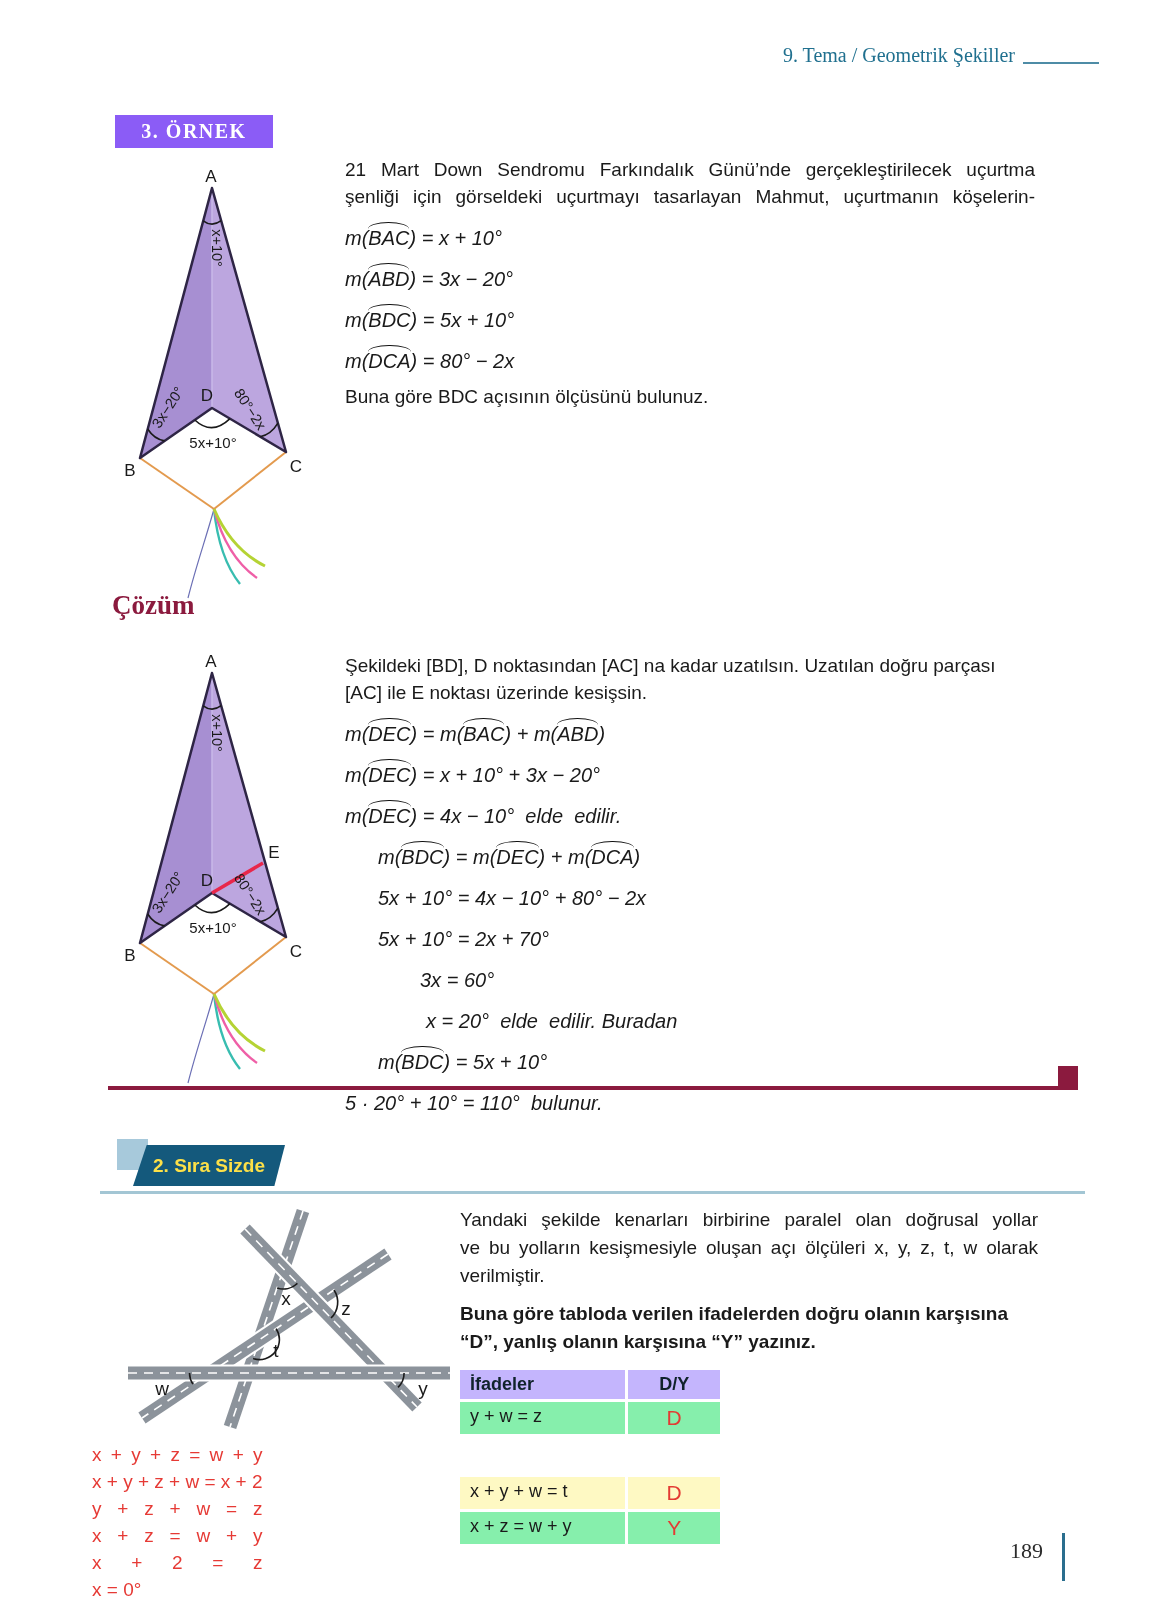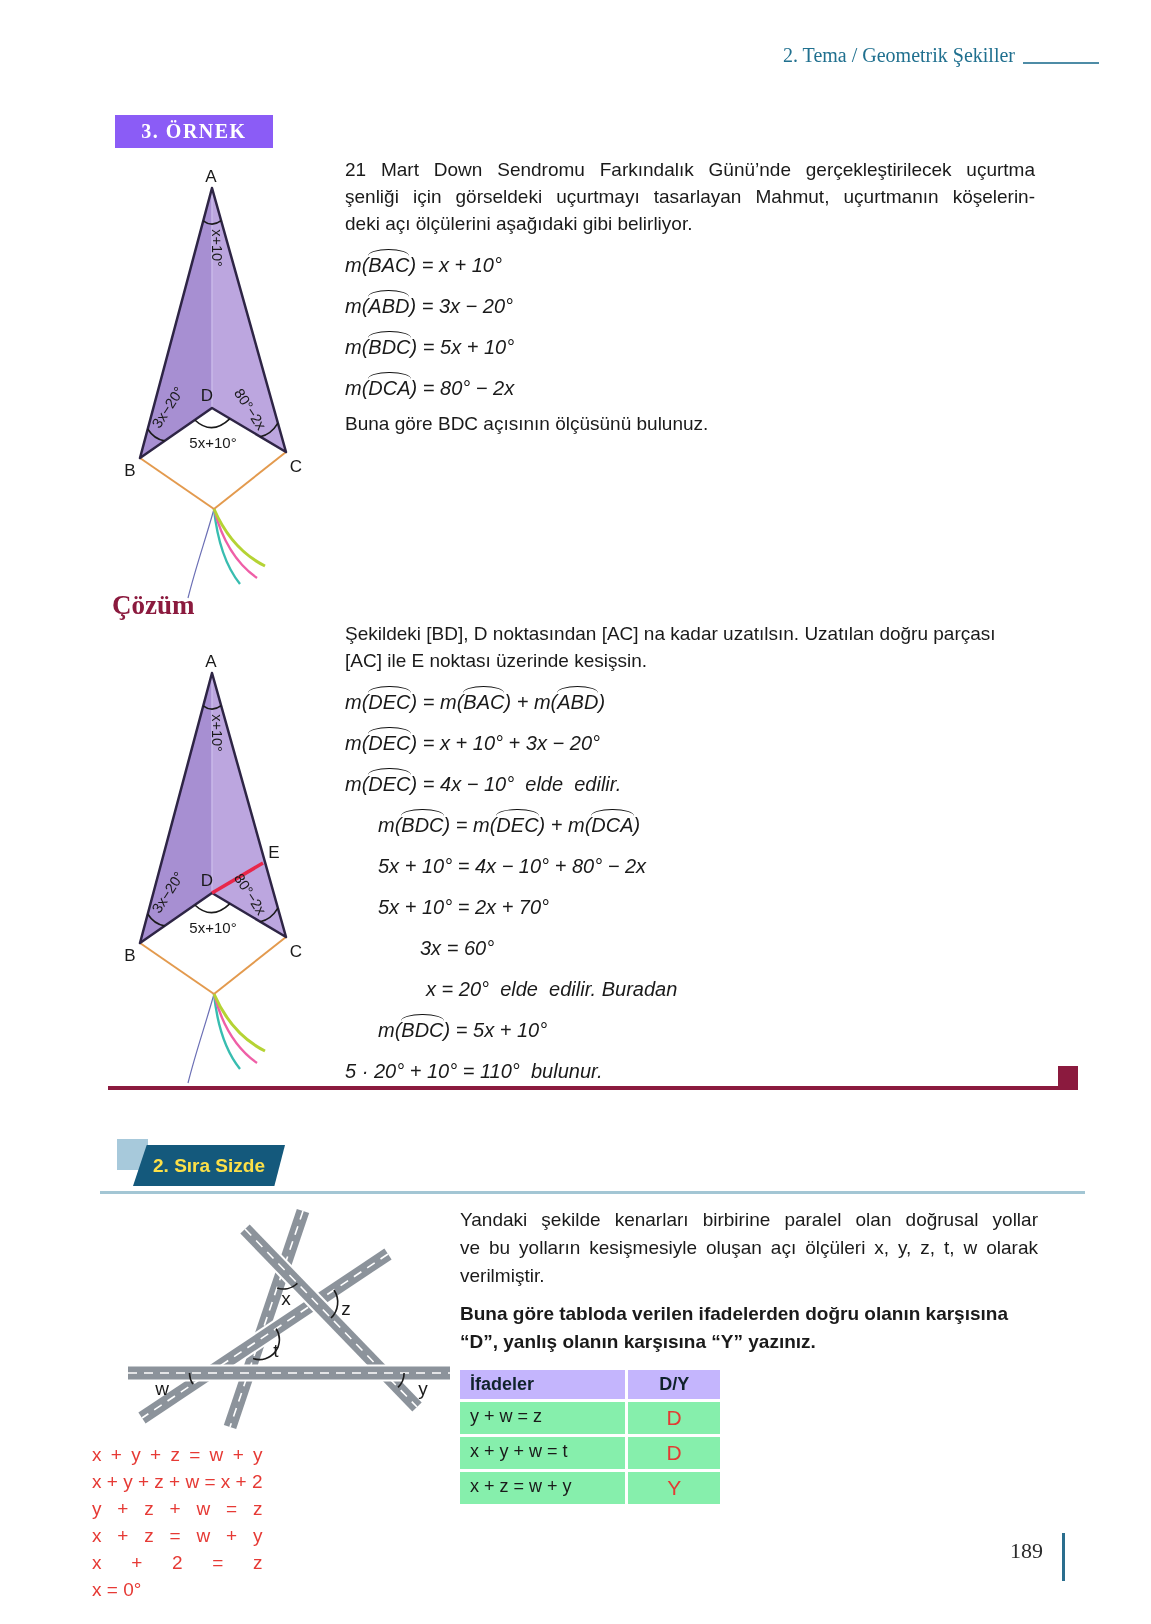--- a/index.html
+++ b/index.html
@@ -18,21 +18,21 @@
   .ln{font-size:19px;line-height:27px;}
   .ln.j{text-align:justify;text-align-last:justify;}
   .eqs{margin-top:10px;}
   .eq{font-size:20px;line-height:22px;margin-bottom:12px;padding-top:7px;white-space:pre-wrap;font-style:italic;}
   .arc{position:relative;display:inline-block;}
   .arc::before{content:"";position:absolute;left:0;right:0;top:-5px;height:6px;
                border-top:1.7px solid #111;border-radius:50% 50% 0 0 / 100% 100% 0 0;}
   .question{margin-top:14px;font-size:19px;}
   .cozum{position:absolute;left:112px;top:590px;font-family:"Liberation Serif",serif;
          font-weight:bold;font-size:27px;color:#8B1A3E;}
-  .solution{position:absolute;left:345px;top:620px;width:700px;}
+  .solution{position:absolute;left:345px;top:652px;width:700px;}
   .grp2{margin-left:33px;margin-top:4px;}
   
   .divider{position:absolute;left:108px;top:1086px;width:970px;height:4px;background:#8B1A3E;}
   .divsq{position:absolute;left:1058px;top:1066px;width:20px;height:20px;background:#8B1A3E;}
   
   .sira-sq{position:absolute;left:117px;top:1139px;width:31px;height:31px;background:#A7C9DB;}
   .sira-badge{position:absolute;left:133px;top:1145px;width:152px;height:41px;background:#14597C;
               clip-path:polygon(9% 0,100% 0,93% 100%,0 100%);color:#fde047;font-weight:bold;
               font-size:19px;display:flex;align-items:center;justify-content:center;}
   .sira-line{position:absolute;left:100px;top:1191px;width:985px;height:3px;background:#A3C6D4;}
@@ -40,41 +40,41 @@
   .side .ln{line-height:28px;}
   .boldp{margin-top:10px;font-weight:bold;}
   .boldp .ln{line-height:28px;}
   
   .tbl{margin-top:14px;width:260px;}
   .trow{display:flex;margin-bottom:3px;}
   .thead .c1,.thead .c2{background:#c4b5fd;font-weight:bold;color:#10222b;}
   .c1{width:146px;padding:4px 10px;font-size:18px;}
   .c2{width:92px;padding:4px 0;text-align:center;font-size:18px;}
   .trow .cell-bg1{background:#86efac;}
-  .trow .cell-bg2{background:#86efac;}
+  .trow .cell-bg2{background:#fef9c3;margin-top:40px;}
   .ans{color:#E33B33;font-size:21px;}
   .thead .c2{font-size:18px;}
   
   .redeq{position:absolute;left:92px;top:1441px;color:#E63A35;font-size:21.5px;line-height:24.6px;}
   
   .pagenum{position:absolute;left:1010px;top:1538px;font-family:"Liberation Serif",serif;
            font-size:22px;color:#2b2b2b;}
   .pagenum-bar{position:absolute;left:1062px;top:1533px;width:3px;height:48px;background:#2A6E8E;}
   svg{position:absolute;overflow:visible;}
   .fig1{left:110px;top:170px;}
   .fig2{left:110px;top:655px;}
   .roads{left:100px;top:1195px;}
   svg text{font-family:"Liberation Sans",sans-serif;}
 </style>
 </head>
 <body>
 
 <div class="page">
 
-  <div class="hdr">2. Tema / Geometrik Şekiller</div>
+  <div class="hdr">9. Tema / Geometrik Şekiller</div>
   <div class="hdr-line"></div>
 
   <div class="ornek">3. ÖRNEK</div>
 
   <svg class="fig1" width="200" height="445" viewBox="0 0 200 445">
     <line x1="30" y1="288" x2="104" y2="339" stroke="#E39A4E" stroke-width="2"></line>
     <line x1="176" y1="282" x2="104" y2="339" stroke="#E39A4E" stroke-width="2"></line>
     <path d="M 104 339 C 96 368 86 396 78 428" fill="none" stroke="#6B6FB5" stroke-width="1.2"></path>
     <path d="M 104 339 C 107 368 114 394 130 414" fill="none" stroke="#38BDB0" stroke-width="2.4"></path>
     <path d="M 104 339 C 111 366 124 392 147 408" fill="none" stroke="#EF5FA7" stroke-width="2.4"></path>
@@ -94,21 +94,20 @@
     <text x="102" y="78" font-size="14.5" text-anchor="middle" fill="#1a1a1a" transform="rotate(90 102 78)">x+10°</text>
     <text x="62" y="240" font-size="14.5" text-anchor="middle" fill="#1a1a1a" transform="rotate(-57 62 240)">3x−20°</text>
     <text x="136" y="242" font-size="14.5" text-anchor="middle" fill="#1a1a1a" transform="rotate(57 136 242)">80°−2x</text>
     <text x="103" y="278" font-size="15" text-anchor="middle" fill="#1a1a1a">5x+10°</text>
   </svg>
 
   <div class="problem">
     <div>
         <div class="ln j">21 Mart Down Sendromu Farkındalık Günü’nde gerçekleştirilecek uçurtma</div>
         <div class="ln j">şenliği için görseldeki uçurtmayı tasarlayan Mahmut, uçurtmanın köşelerin-</div>
-        <div class="ln">deki açı ölçülerini aşağıdaki gibi belirliyor.</div>
       </div>
     <div class="eqs">
         <div class="eq"><span>m(</span><span class="arc">BAC</span><span>) = x + 10°</span></div>
         <div class="eq"><span>m(</span><span class="arc">ABD</span><span>) = 3x − 20°</span></div>
         <div class="eq"><span>m(</span><span class="arc">BDC</span><span>) = 5x + 10°</span></div>
         <div class="eq"><span>m(</span><span class="arc">DCA</span><span>) = 80° − 2x</span></div>
       </div>
     <div class="question">Buna göre BDC açısının ölçüsünü bulunuz.</div>
   </div>
 

